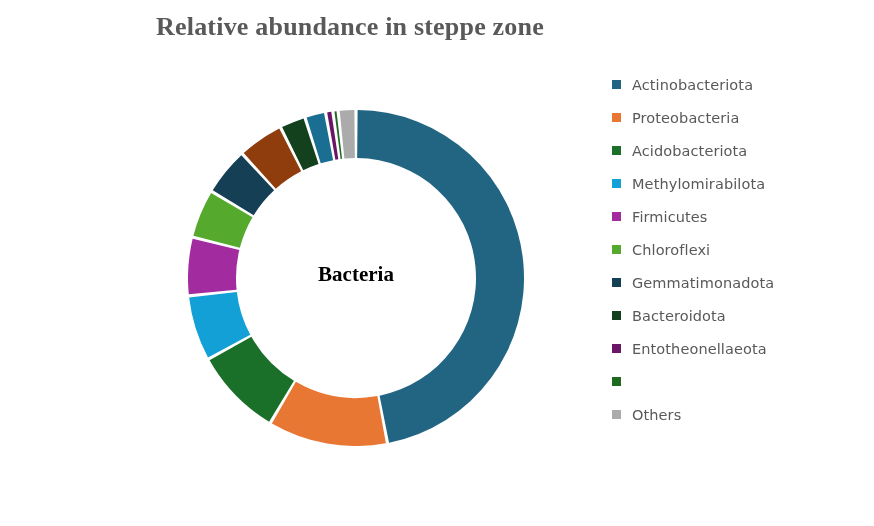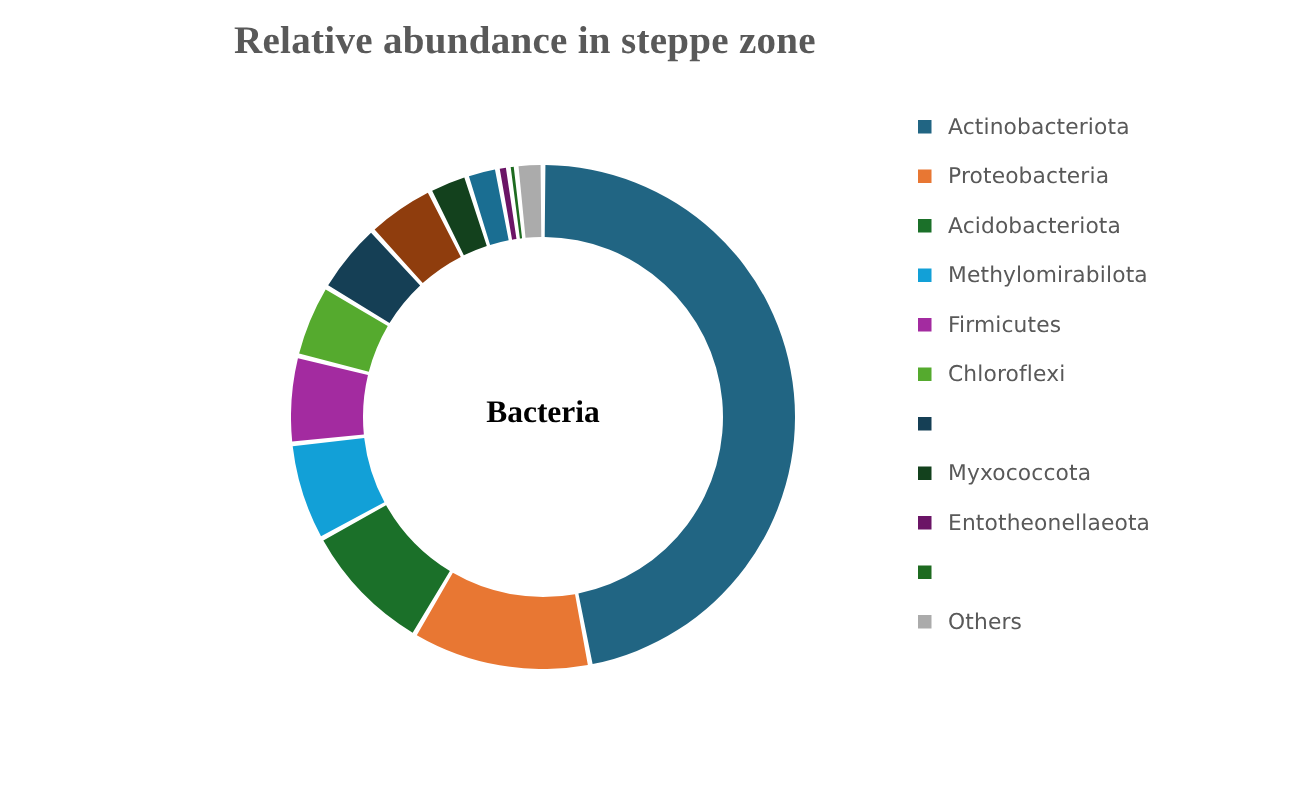--- a/index.html
+++ b/index.html
@@ -23,21 +23,21 @@
     text-align: center;
     font-family: "Liberation Serif", serif;
     font-weight: bold;
     font-size: 26px;
     color: #595959;
     letter-spacing: 0.2px;
     white-space: nowrap;
   }
   #donut-wrap {
     position: absolute;
-    left: 194px;
+    left: 188px;
     top: 110px;
     width: 336px;
     height: 336px;
   }
   #donut-svg {
     display: block;
     width: 336px;
     height: 336px;
   }
   #center-label {
@@ -125,24 +125,25 @@
       <div class="legend-item">
         <span class="legend-swatch" style="background: rgb(163, 43, 160);"></span>
         <span class="legend-label">Firmicutes</span>
       </div>
       <div class="legend-item">
         <span class="legend-swatch" style="background: rgb(85, 170, 46);"></span>
         <span class="legend-label">Chloroflexi</span>
       </div>
       <div class="legend-item">
         <span class="legend-swatch" style="background: rgb(21, 63, 85);"></span>
+        <span class="legend-label">Gemmatimonadota</span>
       </div>
       <div class="legend-item">
         <span class="legend-swatch" style="background: rgb(19, 65, 29);"></span>
-        <span class="legend-label">Myxococcota</span>
+        <span class="legend-label">Bacteroidota</span>
       </div>
       <div class="legend-item">
         <span class="legend-swatch" style="background: rgb(107, 21, 102);"></span>
         <span class="legend-label">Entotheonellaeota</span>
       </div>
       <div class="legend-item">
         <span class="legend-swatch" style="background: rgb(30, 107, 32);"></span>
       </div>
       <div class="legend-item">
         <span class="legend-swatch" style="background: rgb(171, 171, 171);"></span>

